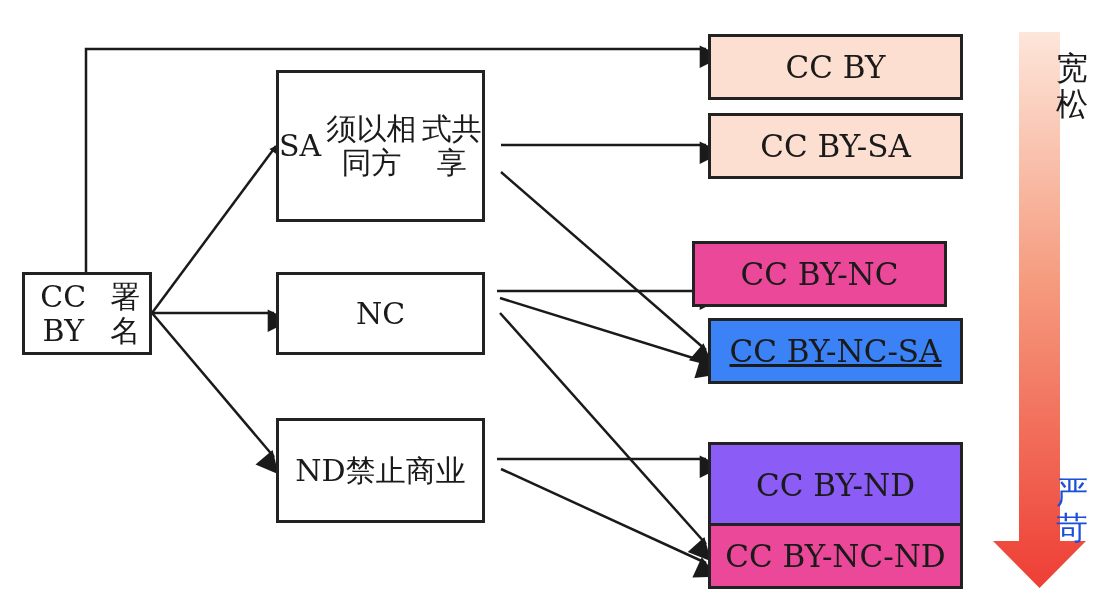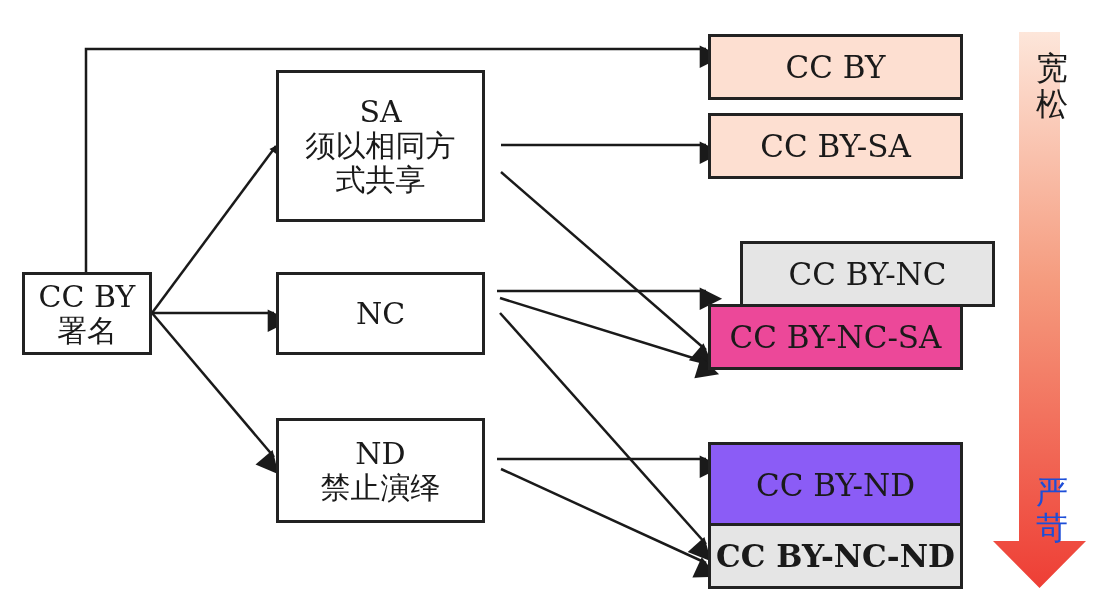--- a/index.html
+++ b/index.html
@@ -1,28 +1,28 @@
 <!DOCTYPE html>
 <html><head>
 <meta charset="utf-8">
 <style>
   html, body { margin: 0; padding: 0; background: #ffffff; }
   body { width: 1112px; height: 605px; position: relative; overflow: hidden;
          font-family: "DejaVu Serif", "Liberation Serif", serif; color: #1a1a1a; }
   svg#links { position: absolute; left: 0; top: 0; width: 1112px; height: 605px; }
   .node { position: absolute; box-sizing: border-box; border: 3px solid #222;
-          background: #fff; display: flex; flex-direction: column;
+          background: #fff; display: flex; flex-direction: row;
           align-items: center; justify-content: center; text-align: center;
           font-size: 30px; line-height: 34px; }
   .node .cn { font-size: 30px; line-height: 34px; }
   .lic { position: absolute; box-sizing: border-box; border: 3px solid #222;
          display: flex; align-items: center; justify-content: center;
          font-size: 31px; white-space: nowrap; }
   .scale-label { position: absolute; left: 1020px; width: 64px; font-size: 32px;
-                 line-height: 36px; text-align: center; }
+                 line-height: 36px; text-align: center; padding-left: 20px; }
 </style>
 </head>
 <body>
 
 <svg id="links">
   <defs>
     <marker id="arrowhead" viewBox="0 0 10 10" refX="9" refY="5" markerWidth="7" markerHeight="7" orient="auto-start-reverse" markerUnits="userSpaceOnUse" style="overflow:visible">
       <path d="M0,0 L10,5 L0,10 z" fill="#1a1a1a" transform="scale(3.2)"></path>
     </marker>
     <linearGradient id="scaleGrad" x1="0" y1="0" x2="0" y2="1">
@@ -55,39 +55,39 @@
 <div class="node" id="node-sa" style="left:276px;top:70px;width:209px;height:152px;">
   <span>SA</span>
   <span class="cn">须以相同方</span>
   <span class="cn">式共享</span>
 </div>
 <div class="node" id="node-nc" style="left:276px;top:272px;width:209px;height:83px;">
   <span>NC</span>
 </div>
 <div class="node" id="node-nd" style="left:276px;top:418px;width:209px;height:105px;">
   <span>ND</span>
-  <span class="cn">禁止演绎</span>
+  <span class="cn">禁止商业</span>
 </div>
 
 <div class="lic" id="lic-by" style="left: 708px; top: 34px; width: 255px; height: 66px; background: rgb(253, 223, 209);">
   <span>CC BY</span>
 </div>
 <div class="lic" id="lic-by-sa" style="left: 708px; top: 113px; width: 255px; height: 66px; background: rgb(253, 223, 209);">
   <span>CC BY-SA</span>
 </div>
-<div class="lic" id="lic-by-nc" style="left: 740px; top: 241px; width: 255px; height: 66px; background: #e5e5e5;">
+<div class="lic" id="lic-by-nc" style="left: 692px; top: 241px; width: 255px; height: 66px; background: #ec4899;">
   <span>CC BY-NC</span>
 </div>
-<div class="lic" id="lic-by-nc-sa" style="left: 708px; top: 304px; width: 255px; height: 66px; background: #ec4899;">
+<div class="lic" id="lic-by-nc-sa" style="left: 708px; top: 318px; width: 255px; height: 66px; background: #3b82f6; text-decoration: underline;">
   <span>CC BY-NC-SA</span>
 </div>
 <div class="lic" id="lic-by-nd" style="left: 708px; top: 442px; width: 255px; height: 85px; background: #8b5cf6;">
   <span>CC BY-ND</span>
 </div>
-<div class="lic" id="lic-by-nc-nd" style="left: 708px; top: 523px; width: 255px; height: 66px; background: #e5e5e5; font-weight: bold;">
+<div class="lic" id="lic-by-nc-nd" style="left: 708px; top: 523px; width: 255px; height: 66px; background: #ec4899;">
   <span>CC BY-NC-ND</span>
 </div>
 
 <div class="scale-label" style="top:50px;color:#1a1a1a;">
   <div style="width:34px;margin:0 auto;word-break:break-all;">宽松</div>
 </div>
 <div class="scale-label" style="top:474px;color:#1d4ed8;">
   <div style="width:34px;margin:0 auto;word-break:break-all;">严苛</div>
 </div>
 

